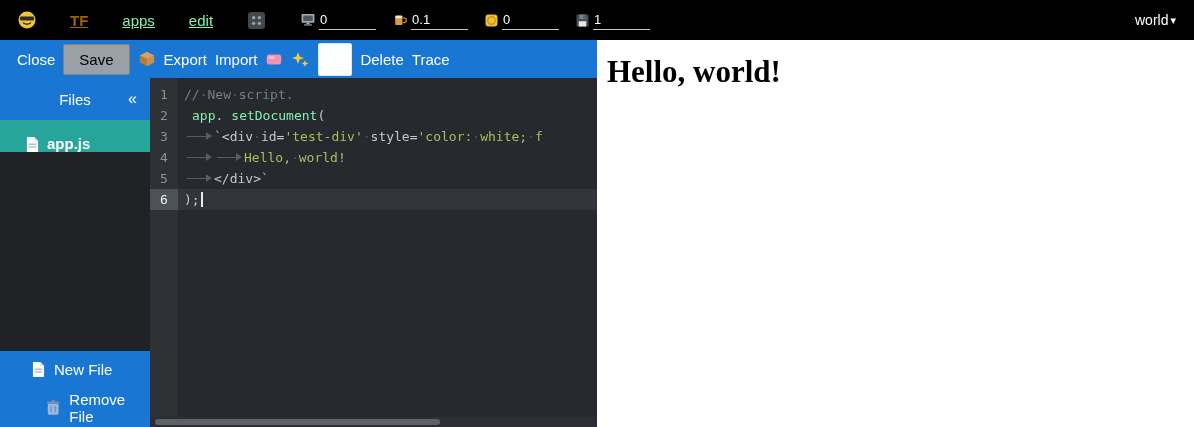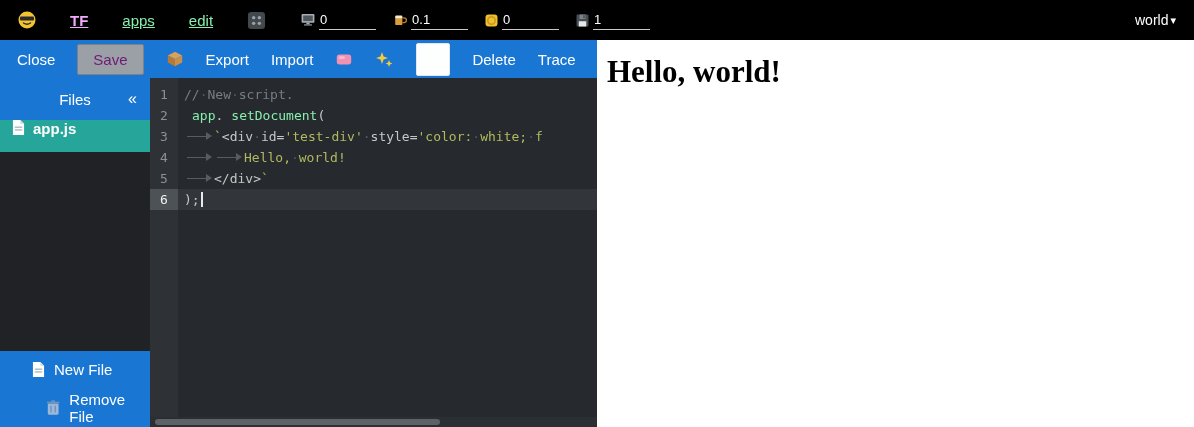--- a/index.html
+++ b/index.html
@@ -6,47 +6,47 @@
   html,body { margin:0; padding:0; }
   body {
     width:1194px; height:427px; overflow:hidden; position:relative;
     font-family:"Liberation Sans", sans-serif; background:#fff;
   }
 
   
   .topbar { height:40px; background:#000; display:flex; align-items:center; padding:0 18px; color:#fff; }
   .topbar-left { display:flex; align-items:center; gap:34px; }
   .icon-btn { display:inline-flex; align-items:center; justify-content:center; cursor:pointer; background:none; border:none; padding:0; }
-  .brand { color:#f0abfc; font-size:15px; font-weight:bold; text-decoration:underline; cursor:pointer; }
+  .brand { color:#a16207; font-size:15px; font-weight:bold; text-decoration:underline; cursor:pointer; }
   .nav-link { color:#86efac; font-size:15px; text-decoration:underline; cursor:pointer; }
   .stats { display:flex; align-items:flex-end; gap:16px; }
   .stat { display:flex; align-items:flex-end; gap:3px; }
   .stat svg { margin-bottom:2px; }
   .stat-field { width:57px; border-bottom:1px solid #c9c9c9; font-size:13px; color:#fff; padding:0 0 2px 1px; min-height:18px; }
   .spacer { flex:1; }
   .user-menu { color:#fff; font-size:14px; cursor:pointer; display:flex; align-items:center; gap:2px; }
   .caret { font-size:11px; }
 
   
   .workspace { display:flex; height:387px; }
   .left-col { width:597px; display:flex; flex-direction:column; }
 
   
-  .toolbar { height:38px; background:#1976d2; display:flex; align-items:center; gap:22px; padding-left:17px; flex:none; }
+  .toolbar { height:38px; background:#1976d2; display:flex; align-items:center; gap:8px; padding-left:17px; flex:none; }
   .tb-text { color:#fff; font-size:15px; cursor:pointer; white-space:nowrap; }
-  .btn-save { background:#9aa0a6; color:#701a75; border:1px solid #7c8287; border-radius:2px; padding:6px 15px; font-size:15px; cursor:pointer; }
+  .btn-save { background:#9aa0a6; color:#000000; border:1px solid #7c8287; border-radius:2px; padding:6px 15px; font-size:15px; cursor:pointer; }
   .btn-blank { width:34px; height:33px; background:#fdfefe; border:1px solid #e3e8ee; border-radius:2px; cursor:pointer; }
 
   .left-body { flex:1; display:flex; min-height:0; }
 
   
   .sidebar { width:150px; display:flex; flex-direction:column; background:#202225; flex:none; }
   .files-header { height:42px; background:#1976d2; color:#fff; display:flex; align-items:center; justify-content:center; position:relative; font-size:15px; flex:none; }
   .collapse { position:absolute; right:13px; font-size:16px; cursor:pointer; }
-  .file-item { height:32px; background:#26a69a; color:#fff; font-weight:bold; display:flex; align-items:flex-start; gap:8px; padding-left:12px; font-size:15px; cursor:pointer; flex:none; }
+  .file-item { height:32px; background:#26a69a; color:#fff; font-weight:bold; display:flex; align-items:flex-end; gap:8px; padding-left:26px; font-size:15px; cursor:pointer; flex:none; }
   .sidebar-filler { flex:1; }
   .sidebar-btn { height:37px; background:#1976d2; color:#fff; display:flex; align-items:center; gap:9px; padding-left:32px; font-size:15px; cursor:pointer; flex:none; }
   .sidebar-btn.last { height:39px;padding-left:46px; }
 
   
   .editor { flex:1; background:#26292d; display:flex; position:relative; overflow:hidden;
             font-family:"DejaVu Sans Mono", monospace; font-size:13px; }
   .gutter { width:28px; background:#2e3236; padding-top:6px; flex:none; }
   .gutter-num { height:21px; line-height:21px; text-align:center; color:#8a9199; }
   .gutter-num.active { background:#4d5257; color:#f0f0f0; }

